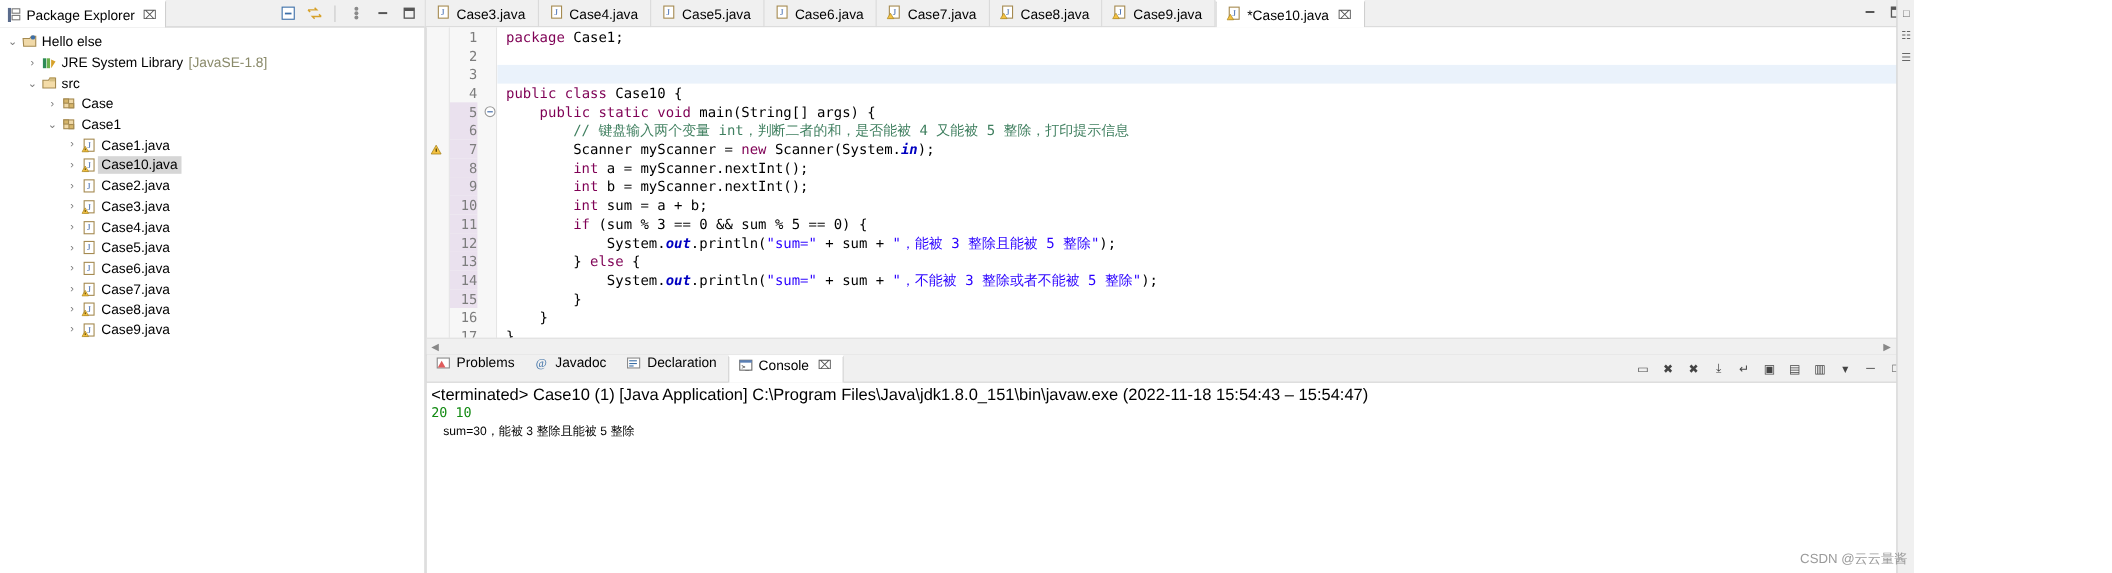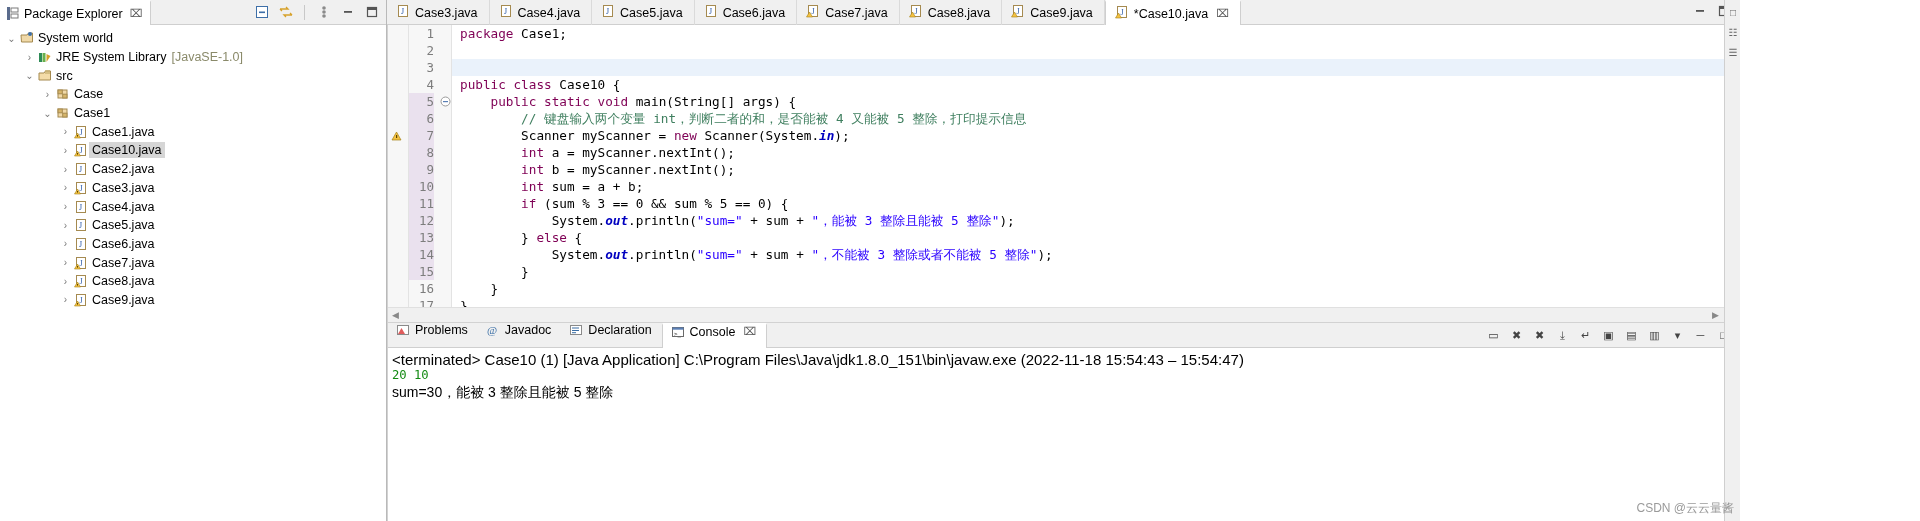--- a/index.html
+++ b/index.html
@@ -73,21 +73,21 @@
   
   .bottom { flex:1; background:#ffffff; display:flex; flex-direction:column; border:1px solid #d2d2d2; border-bottom:none;}
   .bt-tabrow { height:25px; background:#f0f0f0; display:flex; align-items:stretch; border-bottom:1px solid #cfcfcf;}
   .bt-tab { display:flex; gap:5px; padding:0 10px 0 8px; font-size:12.5px; height:25px;}
   .bt-tab.active { background:#ffffff; border-top:2px solid #ffffff; border-left:1px solid #cfcfcf; border-right:1px solid #cfcfcf;}
   .bt-toolbar { margin-left:auto; display:flex; align-items:center; gap:8px; padding-right:8px;}
   .bt-toolbar .ic { width:15px; height:15px; display:inline-flex; align-items:center; justify-content:center; font-size:11px; color:#444;}
   .console-body { flex:1; padding:4px 0 0 3px; font-family:"DejaVu Sans Mono", monospace; font-size:12.2px; position:relative; background:#fff;}
   .c-term { color:#000; font-family:"Liberation Sans", sans-serif; font-size:15px; padding-left:1px; line-height:15px;}
   .c-out { color:#128a12; line-height:17px; padding-left:1px;}
-  .c-out2 { color:#000; line-height:17px; padding-left:1px; font-family:"Liberation Sans", sans-serif; font-size:14px;}
+  .c-out2 { color:#000; line-height:17px; padding-left:1px; font-family:"Liberation Sans", sans-serif; font-size:11px;margin-left:11px;}
   .console-scroll { position:absolute; right:0; top:0; bottom:0; width:14px; background:#f4f4f4;}
   .console-scroll .up, .console-scroll .dn { font-size:8px; color:#555; text-align:center;}
 
   
   .toolstrip { position:absolute; right:0; top:0; width:16px; bottom:0; background:#f0f0f0; border-left:1px solid #cfcfcf;}
   .ts-ic { width:16px; height:16px; margin-top:4px; display:flex; align-items:center; justify-content:center;}
 
   .watermark { position:absolute; right:6px; bottom:4px; font-size:12px; color:#9a9a9a; font-family:"Liberation Sans", sans-serif;}
 </style>
 </head>
@@ -144,33 +144,33 @@
     </div>
     <div class="tree" id="tree">
         <div class="trow ind0">
           <span class="arrow">⌄</span>
           <span class="ic">
             <svg width="14" height="14" viewBox="0 0 14 14">
               <path d="M1 4 h6 l1.5 -2 h4 v9 h-11 z" fill="#f0d9a8" stroke="#a58a50"></path>
               <circle cx="10" cy="3" r="2" fill="#3d6fa8"></circle>
             </svg>
           </span>
-          <span class="nm">System world</span>
+          <span class="nm">Hello else</span>
         </div>
         <div class="trow ind1">
           <span class="arrow">›</span>
           <span class="ic">
             <svg width="14" height="14" viewBox="0 0 14 14">
               <rect x="1" y="3" width="3" height="9" fill="#2e8b57"></rect>
               <rect x="4.5" y="3" width="3" height="9" fill="#6ab04c"></rect>
               <path d="M8.5 4 l4 2 l-4 6 z" fill="#d6a12a"></path>
             </svg>
           </span>
           <span class="nm">JRE System Library</span>
-          <span class="suffix">[JavaSE-1.0]</span>
+          <span class="suffix">[JavaSE-1.8]</span>
         </div>
         <div class="trow ind1">
           <span class="arrow">⌄</span>
           <span class="ic">
             <svg width="14" height="14" viewBox="0 0 14 14">
               <path d="M1 4 h5 l1.5 -2 h5 v9 h-11.5 z" fill="#f4dca8" stroke="#a58a50"></path>
               <rect x="7" y="1" width="5" height="4" fill="#c9b273" opacity=".7"></rect>
             </svg>
           </span>
           <span class="nm">src</span>

